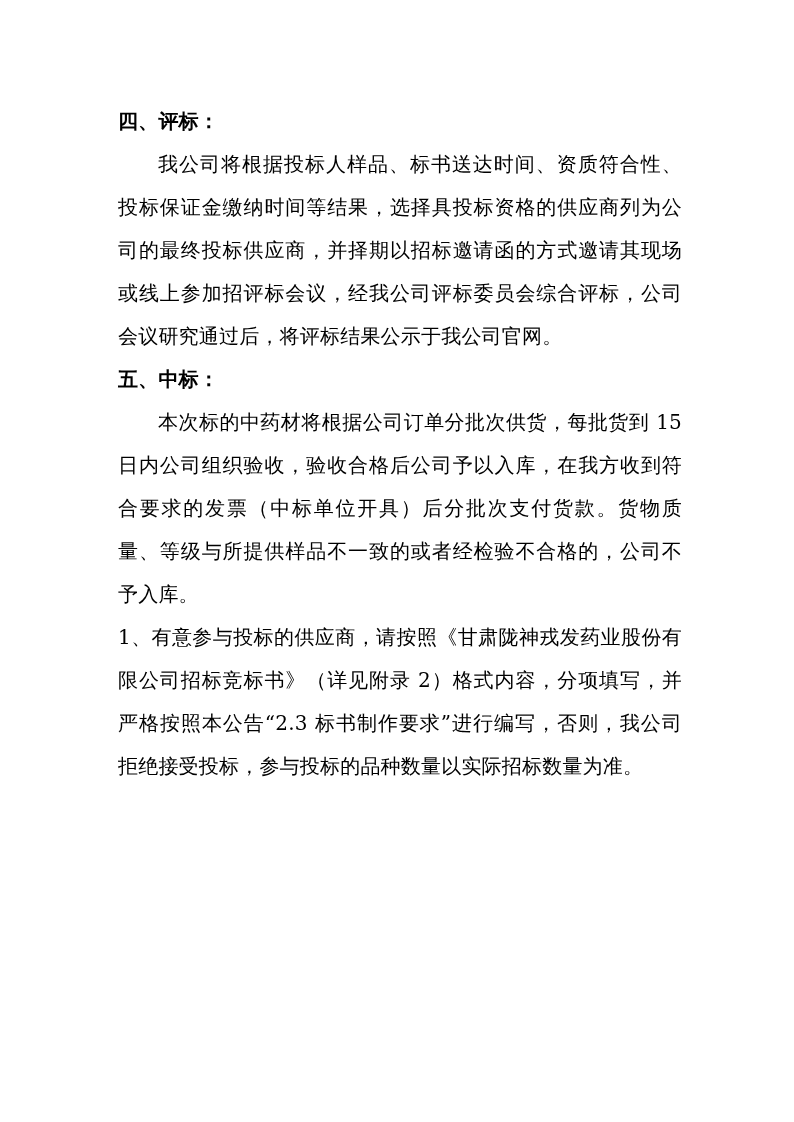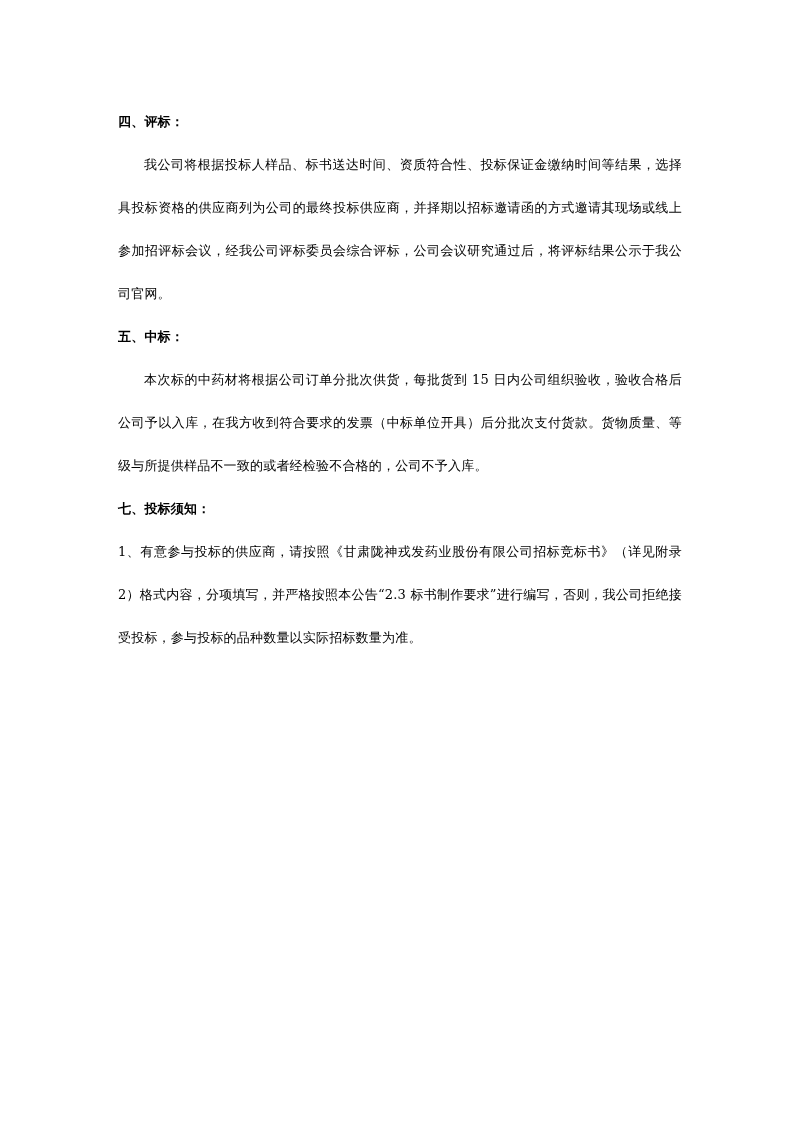--- a/index.html
+++ b/index.html
@@ -18,21 +18,21 @@
   .page {
     position: absolute;
     left: 0;
     top: 0;
     width: 794px;
     height: 1122px;
     box-sizing: border-box;
     padding: 100px 112px 60px 118px;
   }
   .doc-body {
-    font-size: 13px;
+    font-size: 20px;
     line-height: 43px;
     text-align: justify;
     text-justify: inter-ideograph;
     letter-spacing: 0.2px;
   }
   p {
     margin: 0;
     padding: 0;
   }
   .heading {
@@ -54,19 +54,18 @@
     <p class="heading indent-0">四、评标：</p>
 
     <p class="indent-2">我公司将根据投标人样品、标书送达时间、资质符合性、投标保证金缴纳时间等结果，选择具投标资格的供应商列为公司的最终投标供应商，并择期以招标邀请函的方式邀请其现场或线上参加招评标会议，经我公司评标委员会综合评标，公司会议研究通过后，将评标结果公示于我公司官网。</p>
 
     <p class="heading indent-0">五、中标：</p>
 
 
 
     <p class="indent-2">本次标的中药材将根据公司订单分批次供货，每批货到 15 日内公司组织验收，验收合格后公司予以入库，在我方收到符合要求的发票（中标单位开具）后分批次支付货款。货物质量、等级与所提供样品不一致的或者经检验不合格的，公司不予入库。</p>
 
-    <p class="heading indent-0">七、投标须知：</p>
 
     <p class="indent-0">1、有意参与投标的供应商，请按照《甘肃陇神戎发药业股份有限公司招标竞标书》（详见附录 2）格式内容，分项填写，并严格按照本公告“2.3 标书制作要求”进行编写，否则，我公司拒绝接受投标，参与投标的品种数量以实际招标数量为准。</p>
 
 
   </div>
 </div>
 
 </body></html>

